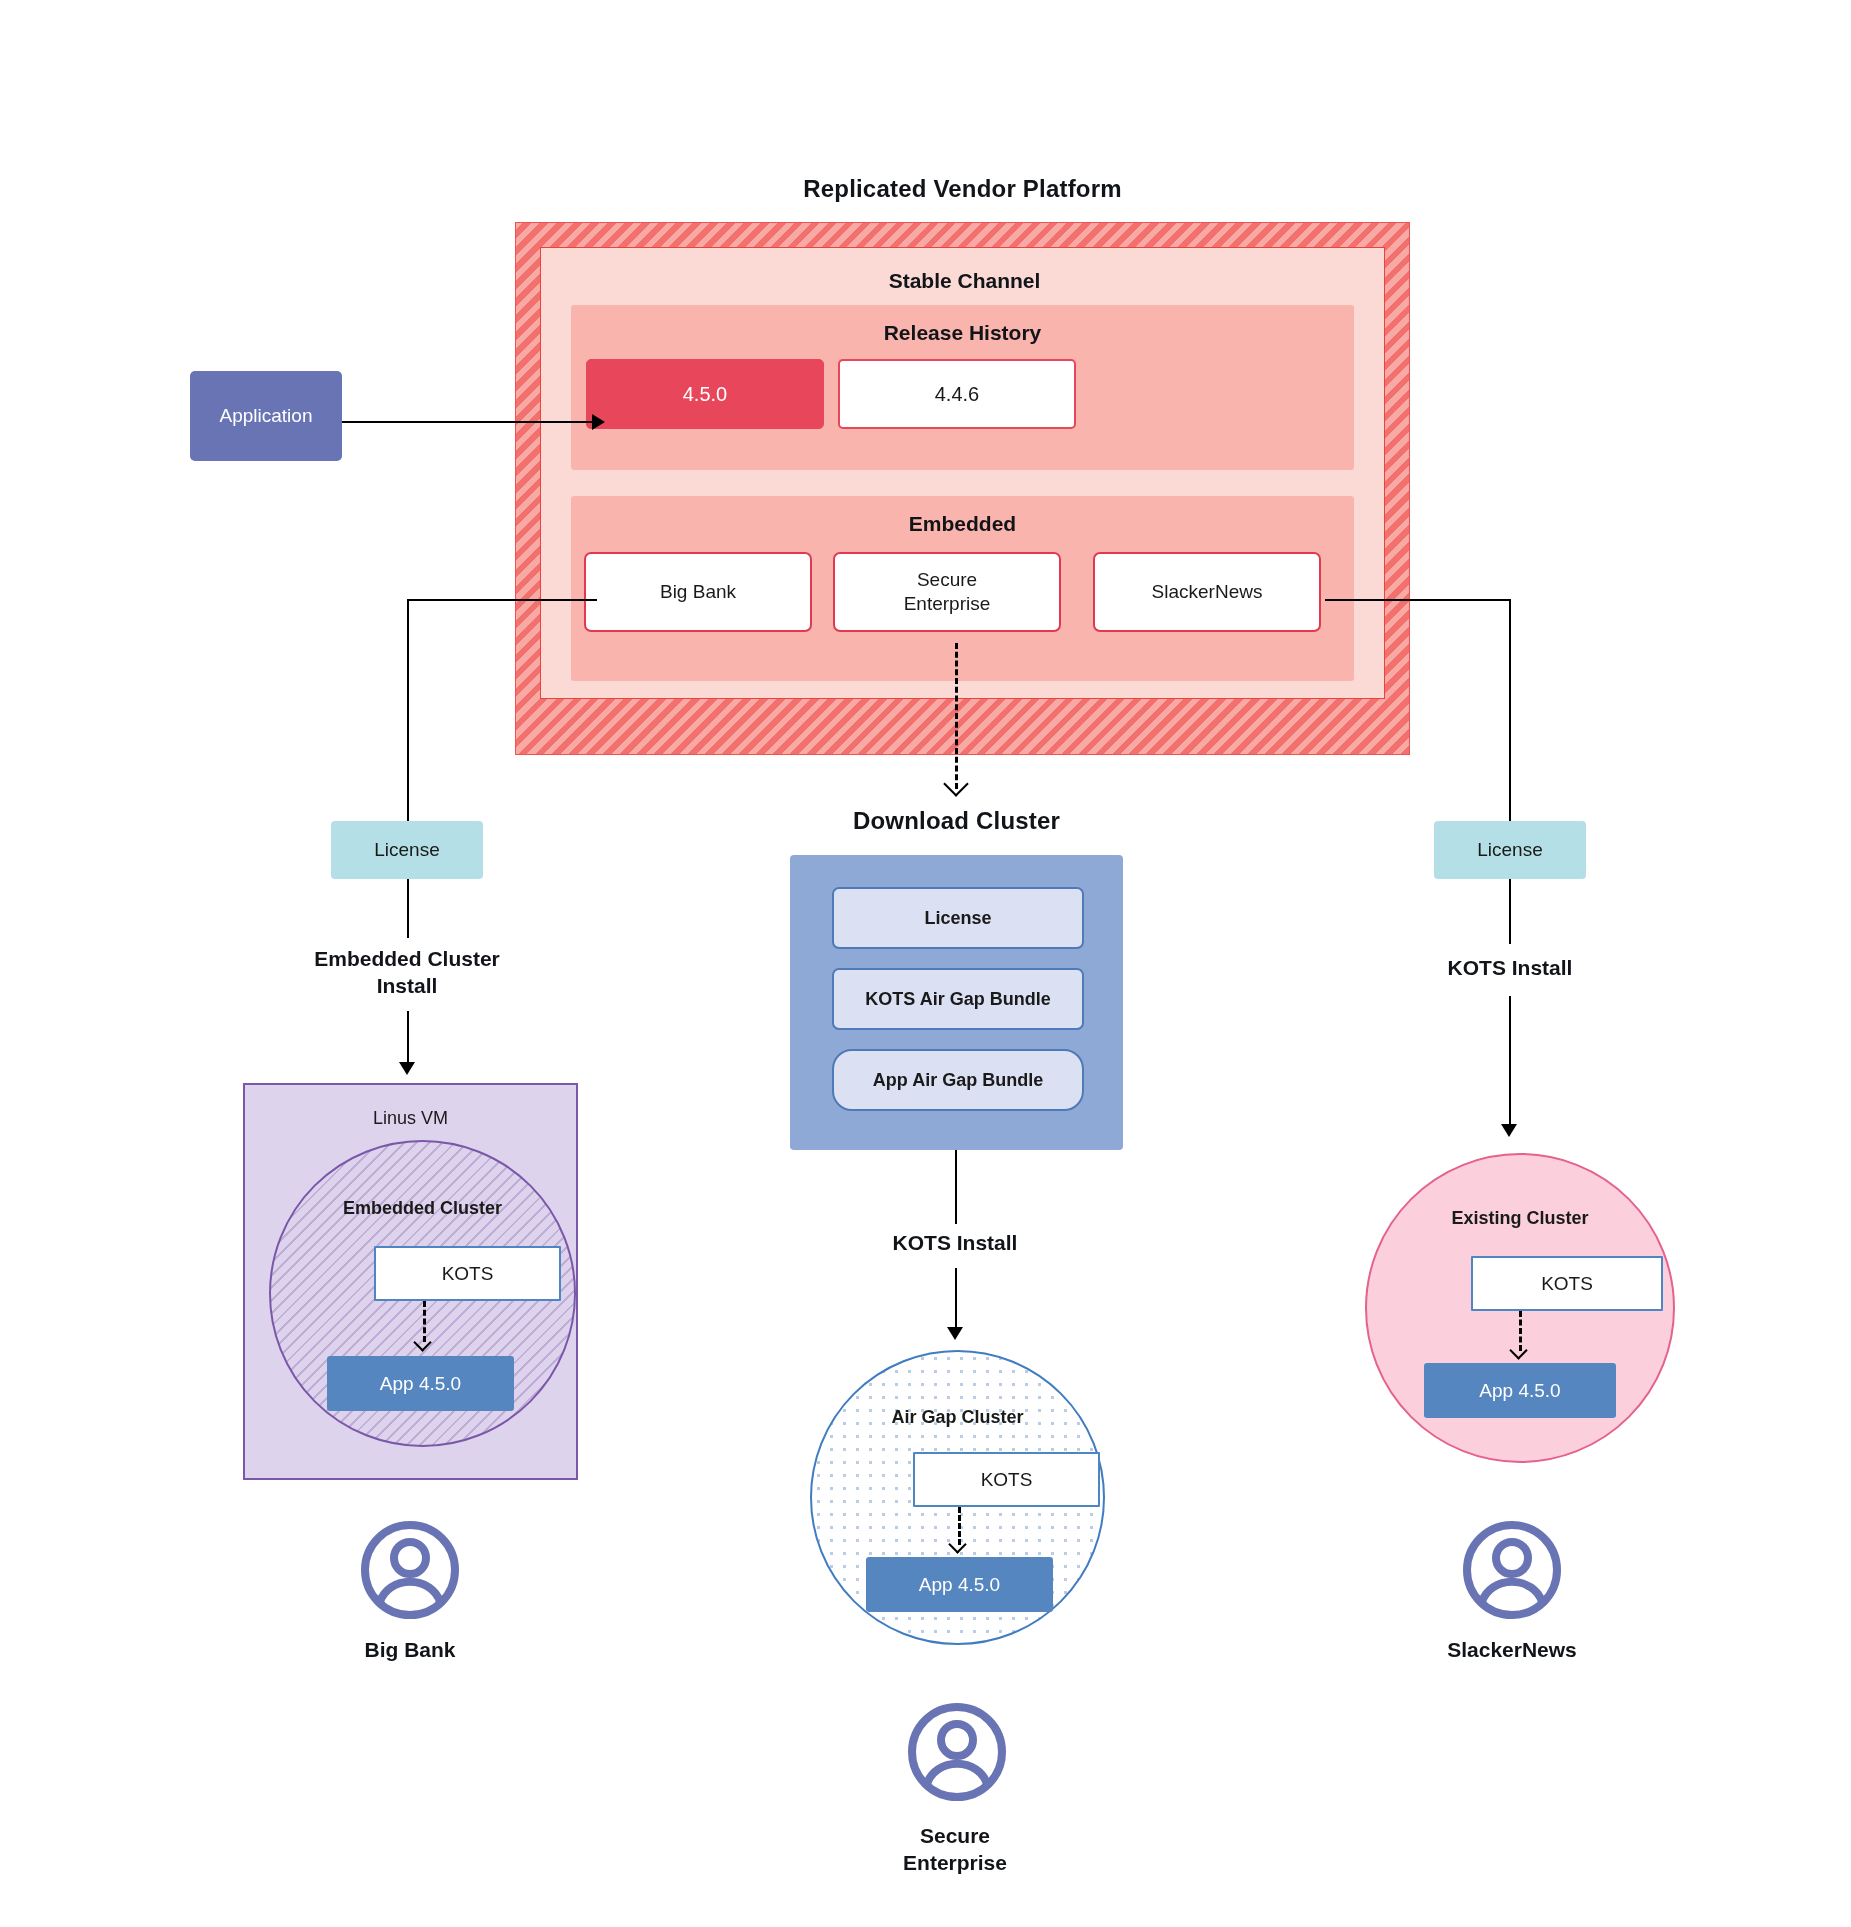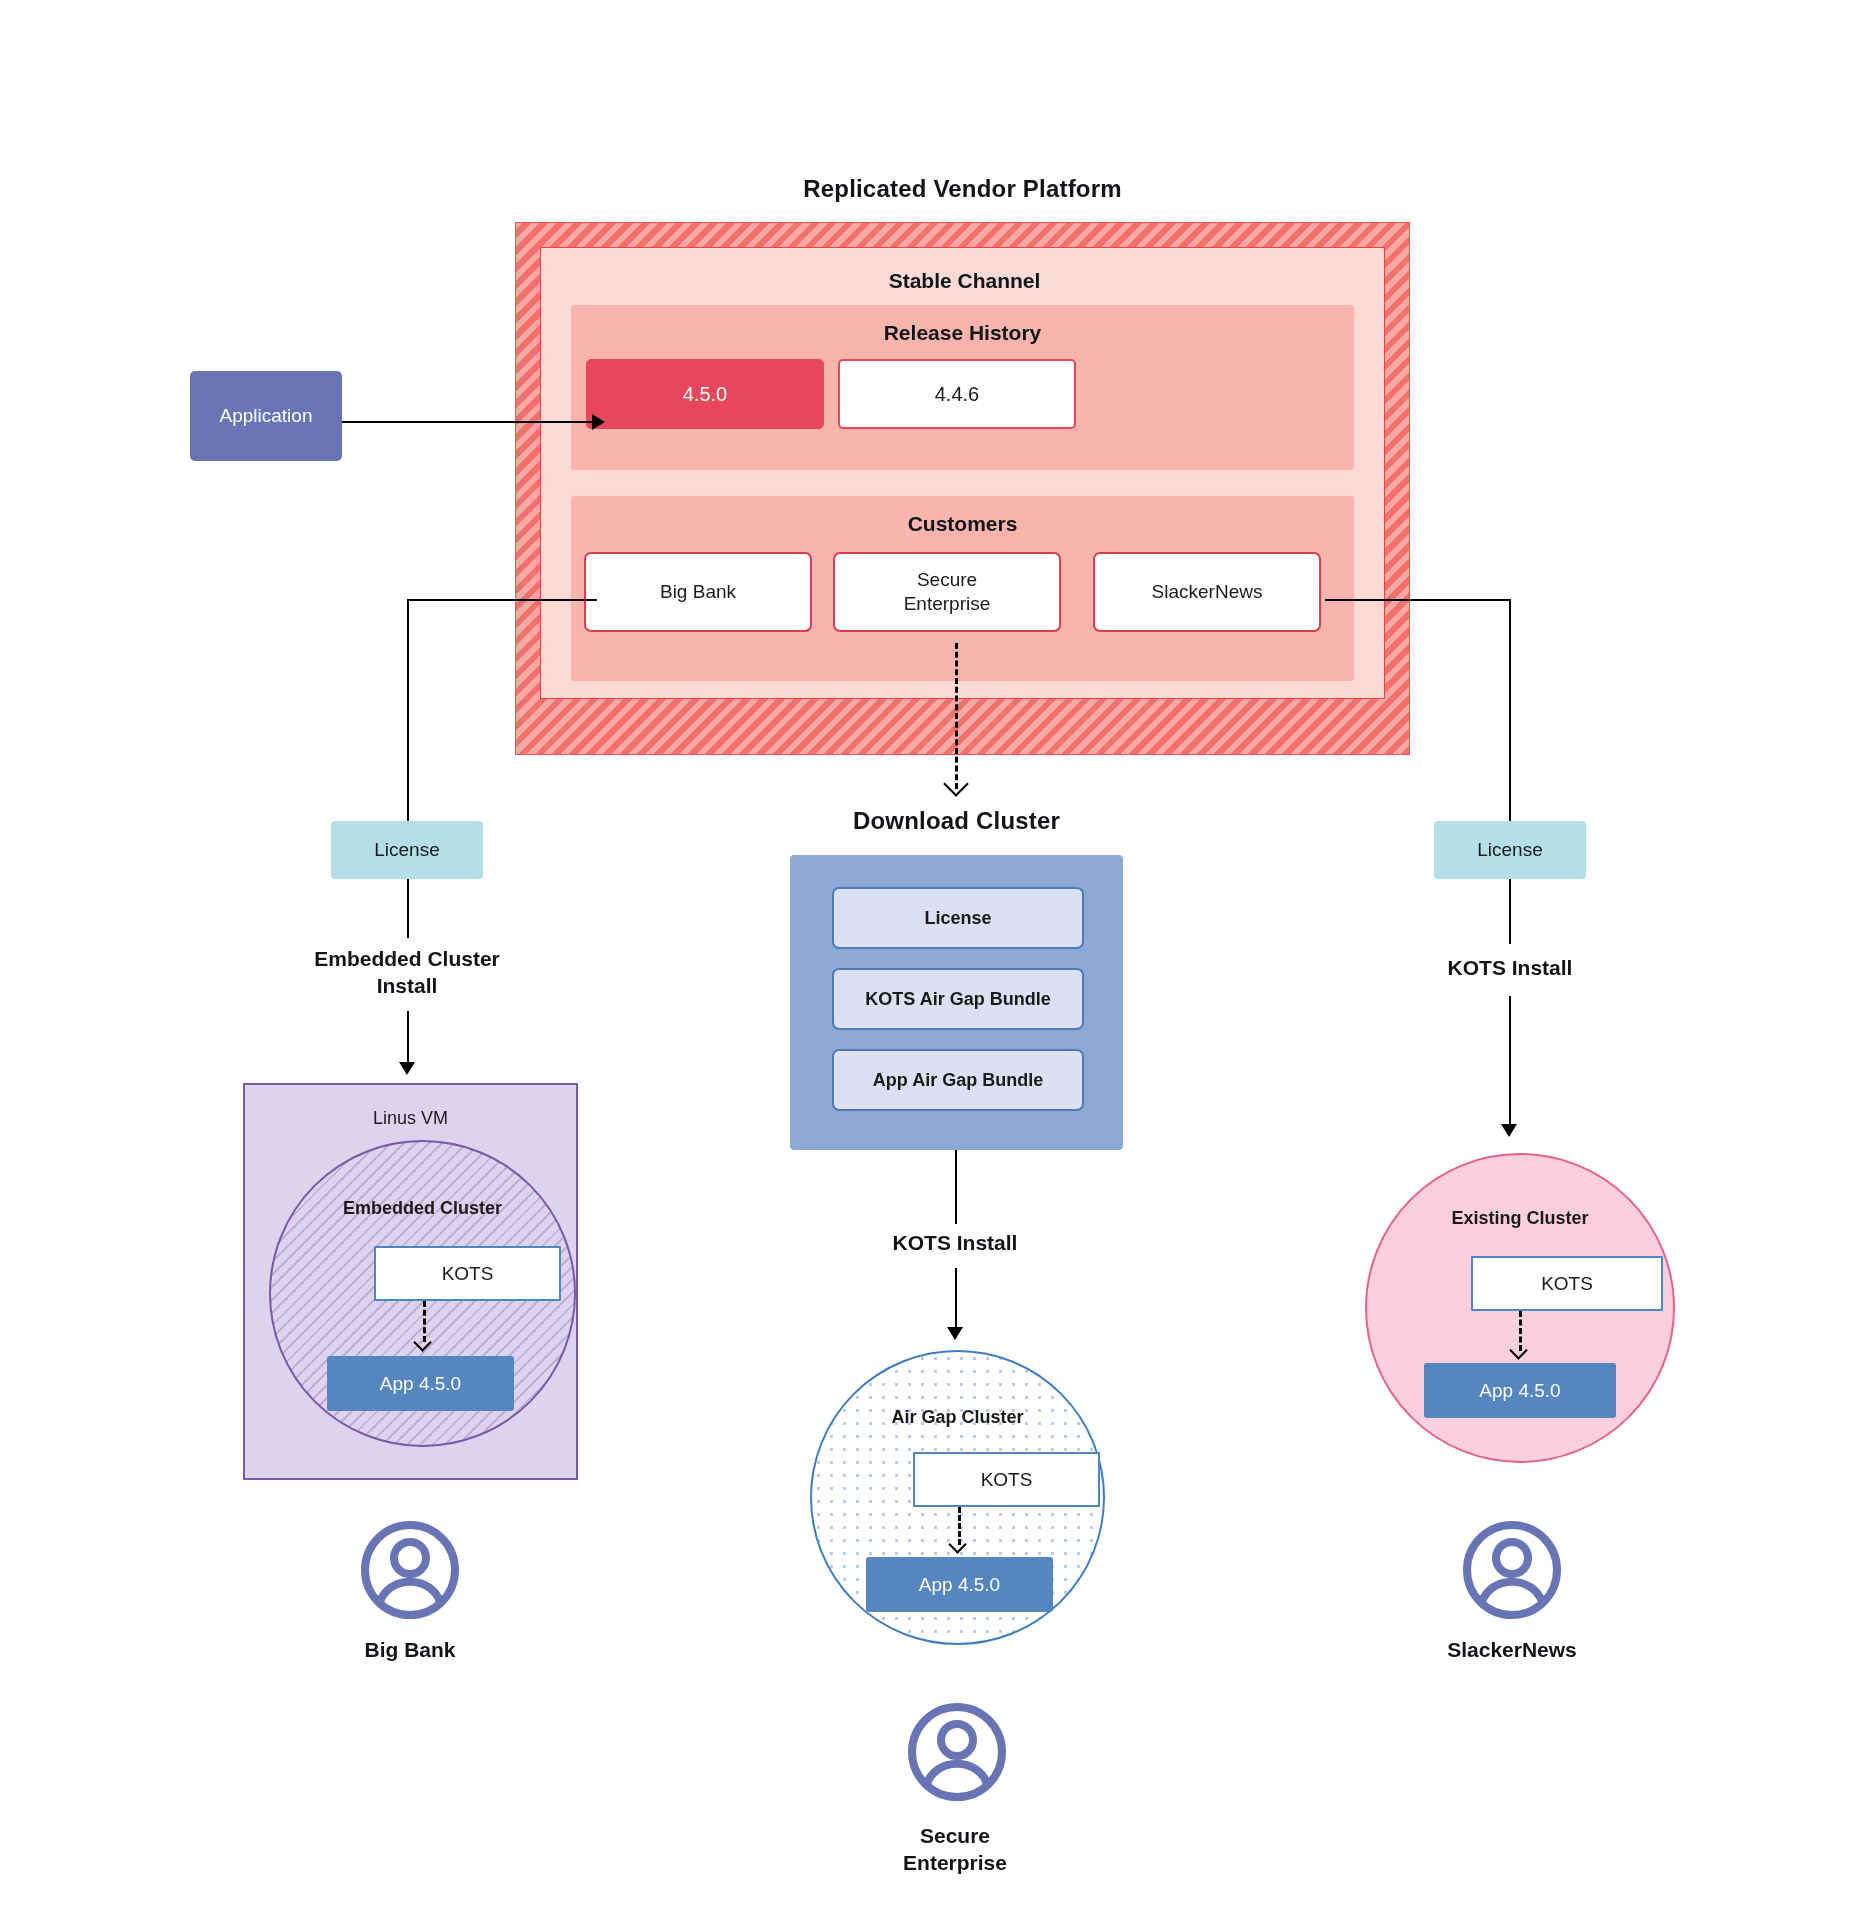--- a/index.html
+++ b/index.html
@@ -178,21 +178,21 @@
         <div class="abs ctr release-card release-current" style="left:15px;top:54px;">
           <span>4.5.0</span>
         </div>
 
         <div class="abs ctr release-card release-old" style="left:267px;top:54px;">
           <span>4.4.6</span>
         </div>
       </div>
 
       <div class="abs sub-panel" id="customers-panel">
-        <div class="abs ctr title-md" style="left:0;top:14px;width:100%;height:28px;">Customers</div>
+        <div class="abs ctr title-md" style="left:0;top:14px;width:100%;height:28px;">Embedded</div>
 
         <div class="abs ctr customer-card" style="left:13px;top:56px;">
           <span style="white-space:pre-line;">Big Bank</span>
         </div>
 
         <div class="abs ctr customer-card" style="left:262px;top:56px;">
           <span style="white-space:pre-line;">Secure
 Enterprise</span>
         </div>
 
@@ -258,21 +258,21 @@
 
   <div class="abs ctr title-lg" style="left:790px;top:805px;width:333px;height:32px;">Download  Cluster</div>
 
   <div class="abs" id="download-portal">
     <div class="portal-item ctr" style="top:32px;">
       <span>License</span>
     </div>
     <div class="portal-item ctr" style="top:113px;">
       <span>KOTS Air Gap Bundle</span>
     </div>
-    <div class="portal-item ctr" style="top:194px;">
+    <div class="portal-item ctr" style="top:194px;border-radius:20px;">
       <span>App Air Gap Bundle</span>
     </div>
   </div>
 
   <div class="abs ln-v" style="left:955px;top:1150px;height:74px;"></div>
   <div class="abs ctr lbl-bold" style="left:805px;top:1228px;width:300px;height:30px;">KOTS Install</div>
   <div class="abs ln-v" style="left:955px;top:1268px;height:60px;"></div>
   <div class="abs arrow-head arrow-down" style="left:947px;top:1327px;"></div>
 
   <div class="abs" id="airgap-circle">

